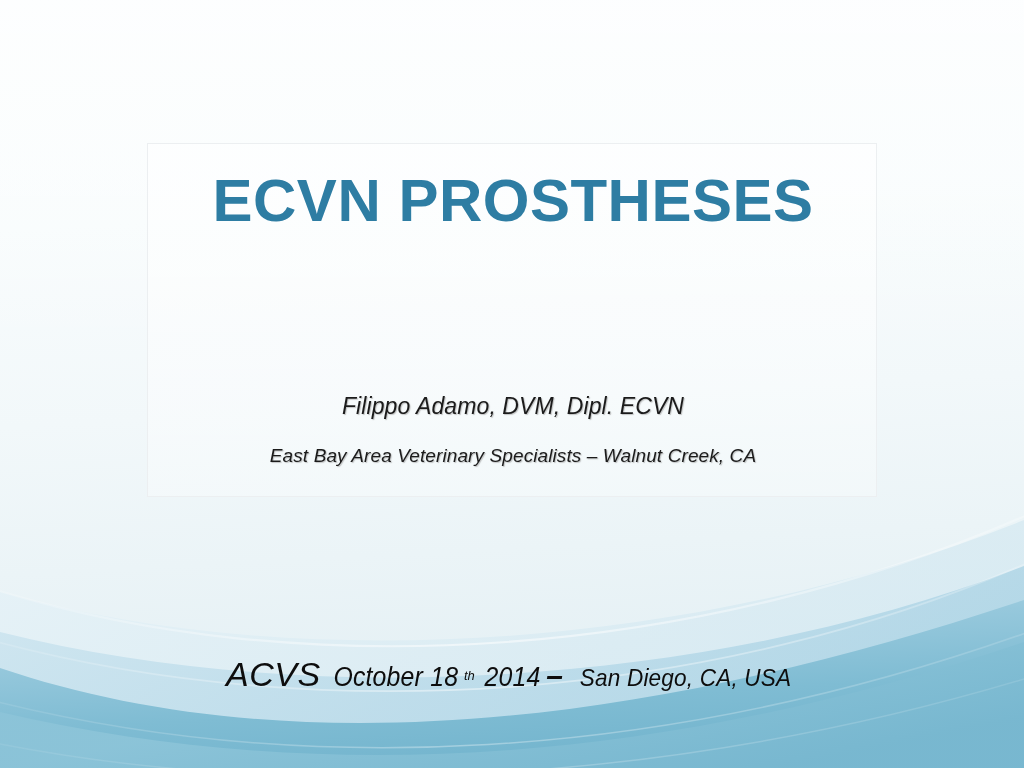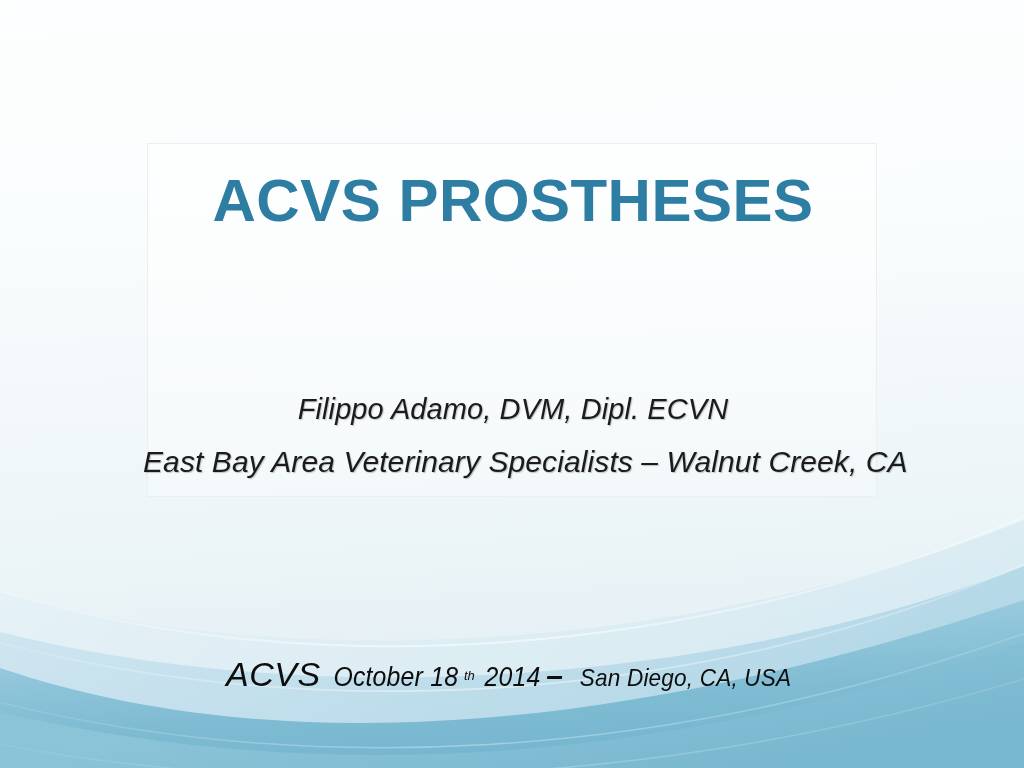--- a/index.html
+++ b/index.html
@@ -75,36 +75,36 @@
 
   #author {
     position: absolute;
     left: 0;
     top: 249px;
     width: 730px;
     text-align: center;
     color: #1b1b1b;
     font-family: "Liberation Sans", sans-serif;
     font-style: italic;
-    font-size: 29px;
+    font-size: 23px;
     letter-spacing: 0.1px;
     text-shadow: 1px 1px 1px rgba(150,150,150,0.55);
     white-space: nowrap;
   }
 
   #affiliation {
     position: absolute;
     left: -5px;
     top: 301px;
     width: 740px;
     text-align: center;
     color: #1b1b1b;
     font-family: "Liberation Sans", sans-serif;
     font-style: italic;
-    font-size: 30px;
+    font-size: 19px;
     letter-spacing: 0.1px;
     text-shadow: 1px 1px 1px rgba(150,150,150,0.55);
     white-space: nowrap;
   }
 
   
   #footer {
     position: absolute;
     left: 0;
     top: 655px;
@@ -194,21 +194,21 @@
     <path d="M0,712 C300,782 640,772 1024,642 L1024,768 L0,768 Z" fill="url(#waveMain2)" opacity="0.85"></path>
 
     <path d="M-10,588 C300,686 700,660 1034,512" fill="none" stroke="url(#arcLine)" stroke-width="2.2"></path>
     <path d="M-10,640 C320,730 720,700 1034,560" fill="none" stroke="url(#arcLine)" stroke-width="1.8" opacity="0.85"></path>
     <path d="M-10,700 C300,778 660,764 1034,630" fill="none" stroke="url(#arcLine)" stroke-width="1.6" opacity="0.6"></path>
     <path d="M-10,742 C280,800 660,790 1034,676" fill="none" stroke="url(#arcLine)" stroke-width="1.4" opacity="0.45"></path>
   </svg>
 
   <div id="content-box">
 
-    <div id="title">ACVS PROSTHESES</div>
+    <div id="title">ECVN PROSTHESES</div>
 
 
     <div id="author">Filippo Adamo, DVM, Dipl. ECVN</div>
 
     <div id="affiliation">East Bay Area Veterinary Specialists – Walnut Creek, CA</div>
 
   </div>
 
   <div id="footer"><span class="acvs">ACVS</span><span class="mid">&nbsp;</span><span class="mid">October 18</span><span class="sup">th</span><span class="mid">&nbsp;</span><span class="mid">2014</span><span class="dash">–</span><span class="tail">&nbsp;</span><span class="tail">San Diego, CA, USA</span></div>
 

